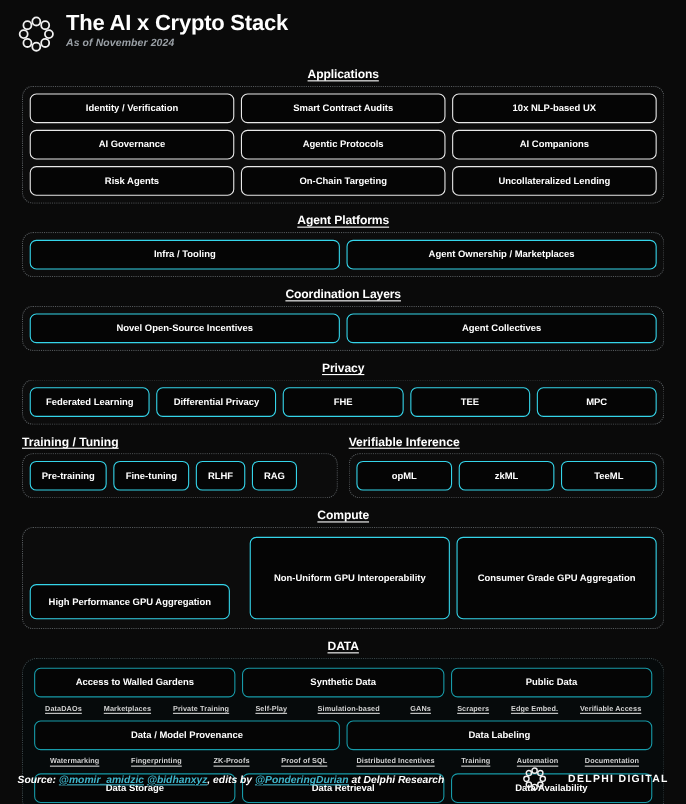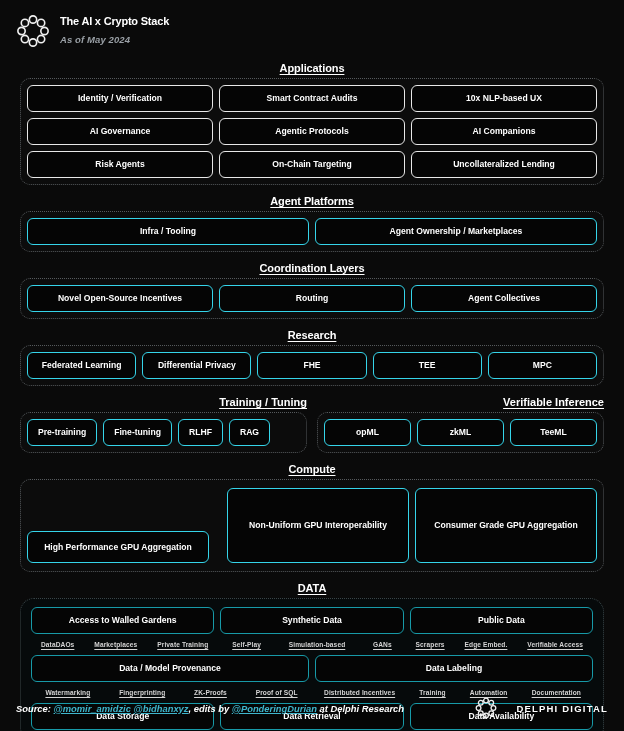--- a/index.html
+++ b/index.html
@@ -22,21 +22,21 @@
     height: 52px;
   }
   .logo-mark {
     width: 34px;
     height: 34px;
     flex: 0 0 34px;
     margin-top: 2px;
   }
   .header-text { margin-left: 10px; }
   .app-title {
-    font-size: 11px;
+    font-size: 20px;
     font-weight: bold;
     letter-spacing: -0.2px;
     line-height: 18px;
     color: #ffffff;
   }
   .app-subtitle {
     font-size: 9.5px;
     font-style: italic;
     font-weight: bold;
     color: #9aa0a6;
@@ -102,21 +102,21 @@
   .split > div { flex: 1; }
   .split .dotted-box { margin: 0; }
 
   .split-titles {
     display: flex;
     gap: 10px;
     margin: 0 20px 4px 20px;
   }
   .split-titles > div {
     flex: 1;
-    text-align: right;
+    text-align: left;
     font-size: 11px;
     font-weight: bold;
     text-decoration: underline;
     text-underline-offset: 2px;
   }
 
   .cell.narrow { flex: 0 1 auto; padding-left: 10px; padding-right: 10px; }
 
   
   .data-box {
@@ -184,21 +184,21 @@
         <circle cx="29.5" cy="29.5" r="4.3"></circle>
         <circle cx="20" cy="33.5" r="4.3"></circle>
         <circle cx="10.5" cy="29.5" r="4.3"></circle>
         <circle cx="6.5" cy="20" r="4.3"></circle>
         <circle cx="10.5" cy="10.5" r="4.3"></circle>
       </g>
     </svg>
   </span>
   <div class="header-text">
     <div class="app-title">The AI x Crypto Stack</div>
-    <div class="app-subtitle">As of May 2024</div>
+    <div class="app-subtitle">As of November 2024</div>
   </div>
 </div>
 
 <div class="sec">
   <div class="layer-title">Applications</div>
   <div class="dotted-box">
     <div class="row">
       <div class="cell b-white">Identity / Verification</div>
       <div class="cell b-white">Smart Contract Audits</div>
       <div class="cell b-white">10x NLP-based UX</div>
@@ -224,28 +224,27 @@
       <div class="cell b-cyan">Agent Ownership / Marketplaces</div>
     </div>
   </div>
 </div>
 
 <div class="sec">
   <div class="layer-title">Coordination Layers</div>
   <div class="dotted-box">
     <div class="row">
       <div class="cell b-cyan">Novel Open-Source Incentives</div>
-      <div class="cell b-cyan">Routing</div>
       <div class="cell b-cyan">Agent Collectives</div>
     </div>
   </div>
 </div>
 
 <div class="sec">
-  <div class="layer-title">Research</div>
+  <div class="layer-title">Privacy</div>
   <div class="dotted-box">
     <div class="row">
       <div class="cell b-cyan">Federated Learning</div>
       <div class="cell b-cyan">Differential Privacy</div>
       <div class="cell b-cyan">FHE</div>
       <div class="cell b-cyan">TEE</div>
       <div class="cell b-cyan">MPC</div>
     </div>
   </div>
 </div>

